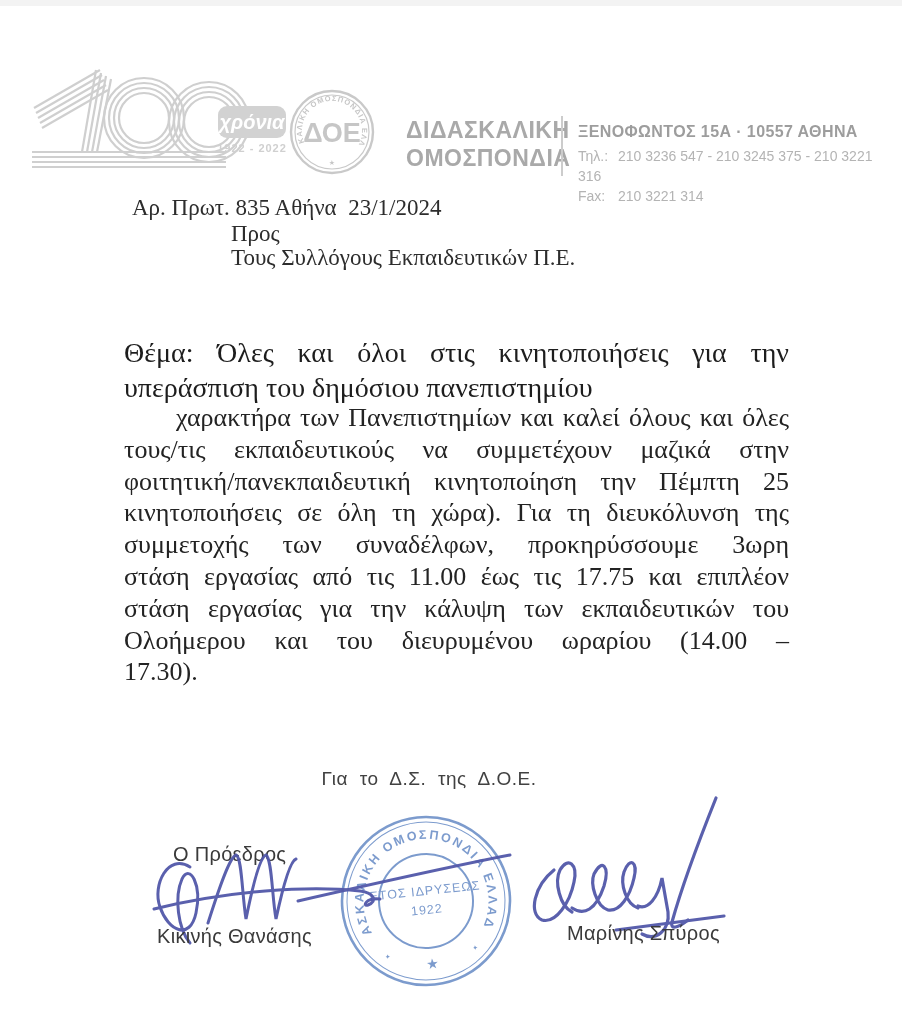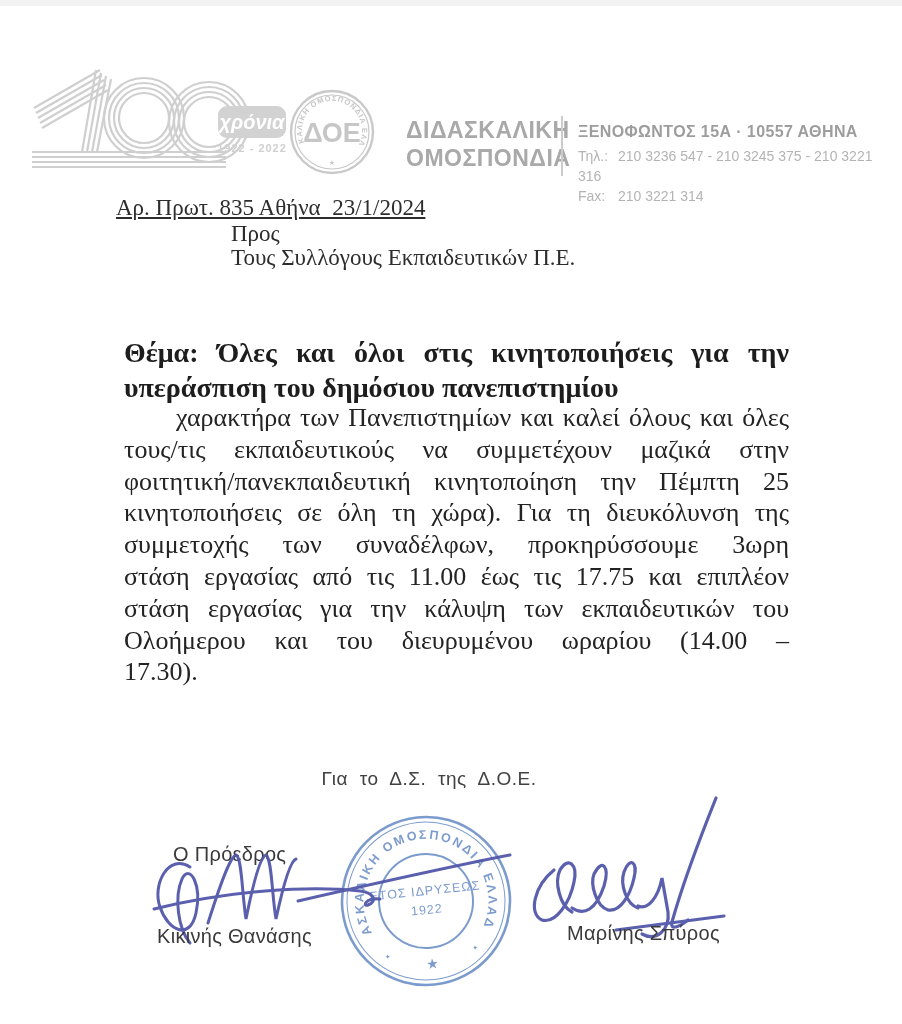--- a/index.html
+++ b/index.html
@@ -17,26 +17,26 @@
   }
   .org-clip{height:7px;overflow:hidden;letter-spacing:6.5px;font-size:21px;}
   .v-divider{position:absolute;left:561px;top:116px;width:2px;height:60px;background:#cccccc;}
   .contact{
     position:absolute;left:578px;top:114px;width:310px;
     font-family:"Liberation Sans",sans-serif;color:#b4b4b4;font-size:14px;line-height:20px;margin-top:8px;
   }
   .contact .address{font-size:16px;font-weight:600;color:#9d9d9d;letter-spacing:.4px;margin-bottom:4px;}
   .contact .row .lbl{display:inline-block;min-width:36px;}
   
-  .ref-line{position:absolute;left:116px;top:195px;font-size:23px;color:#2d2d2d;white-space:pre-wrap;text-decoration:underline;}
+  .ref-line{position:absolute;left:132px;top:195px;font-size:23px;color:#2d2d2d;white-space:pre-wrap;}
   .to-label{position:absolute;left:231px;top:221px;font-size:23px;color:#2d2d2d;}
   .to-recipient{position:absolute;left:231px;top:245px;font-size:23px;color:#2d2d2d;}
   
   .subject{position:absolute;left:124px;top:335px;width:665px;
-    font-weight:bold;font-size:28px;line-height:35px;color:#1d1d1d;}
+    font-weight:normal;font-size:28px;line-height:35px;color:#1d1d1d;}
   .subject div{text-align:justify;text-align-last:justify;}
   .subject div:last-child{text-align-last:left;}
   
   .body-par{position:absolute;left:124px;top:402px;width:665px;
     font-size:26px;line-height:31.8px;color:#232323;}
   .body-par div{text-align:justify;text-align-last:justify;}
   .body-par div:first-child{text-indent:52px;}
   .body-par div:last-child{text-align-last:left;}
   
   .closing{position:absolute;left:124px;top:768px;width:610px;text-align:center;

